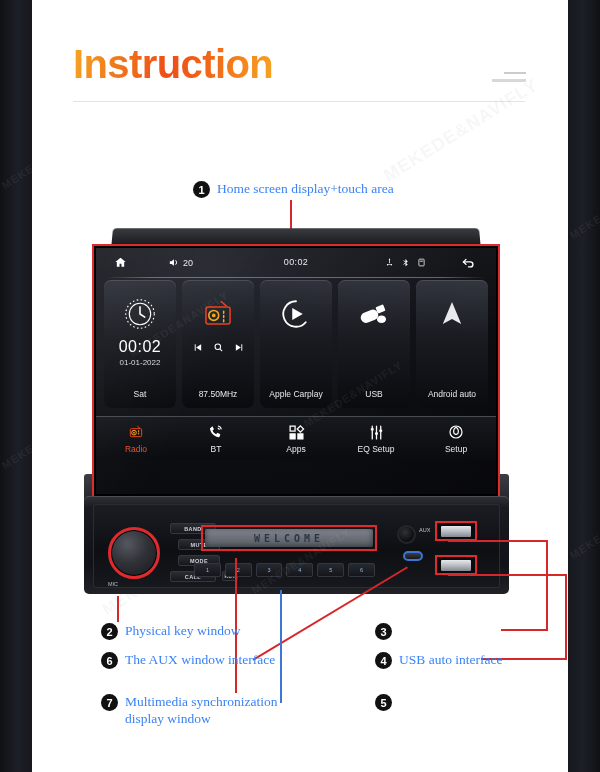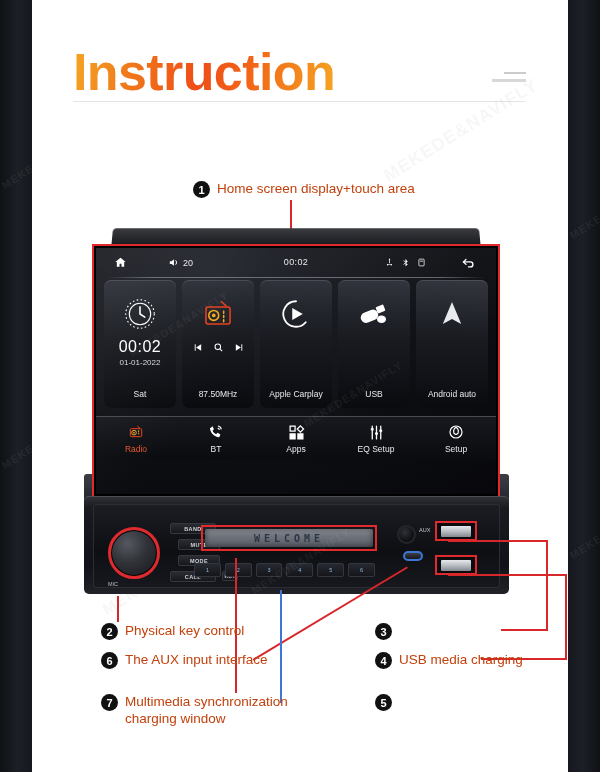--- a/index.html
+++ b/index.html
@@ -26,21 +26,21 @@
     position: absolute; left: 32px; top: 0;
     width: 536px; height: 772px;
     background: #ffffff;
     overflow: hidden;
   }
 
   
   .header { position: absolute; left: 0; top: 0; width: 536px; height: 104px; }
   .title {
     position: absolute; left: 41px; top: 42px;
-    font-size: 52px; font-weight: bold; letter-spacing: -0.6px;
+    font-size: 40px; font-weight: bold; letter-spacing: -0.6px;
     background: linear-gradient(100deg,#f5a623 0%,#f07a1b 22%,#ef4d17 48%,#f26a18 70%,#f5a623 100%);
     -webkit-background-clip: text; background-clip: text;
     color: transparent; -webkit-text-fill-color: transparent;
     white-space: nowrap;
   }
   .hdr-mark { position: absolute; right: 42px; background: #c9cbcd; }
   .hdr-mark.m1 { top: 72px; width: 22px; height: 2px; right: 42px; }
   .hdr-mark.m2 { top: 79px; width: 34px; height: 3px; right: 42px; background:#d6d8da; }
   .hdr-rule {
     position: absolute; left: 41px; top: 101px; width: 452px; height: 1px;
@@ -51,22 +51,23 @@
   .callout { position: absolute; display: flex; align-items: flex-start; gap: 7px; }
   .bullet {
     flex: none;
     width: 17px; height: 17px; border-radius: 50%;
     background: #111; color: #fff;
     font-size: 11px; font-weight: bold;
     display: flex; align-items: center; justify-content: center;
     margin-top: 1px;
   }
   .callout-text {
-    font-size: 13.5px; color: #c2410c; line-height: 17px;
+    font-size: 13.5px; color: #3b82f6; line-height: 17px;
     white-space: pre-line;
+    font-family: Liberation Serif, serif;
   }
   #callout-1 { left: 161px; top: 180px; }
   #callout-2 { left: 69px; top: 622px; }
   #callout-6 { left: 69px; top: 651px; }
   #callout-7 { left: 69px; top: 693px; }
   #callout-3 { left: 343px; top: 622px; }
   #callout-4 { left: 343px; top: 651px; }
   #callout-5 { left: 343px; top: 693px; }
 
   
@@ -545,36 +546,36 @@
     <div class="lead" style="left:416px; top:540px; width:100px; height:1.6px;"></div>
     <div class="lead" style="left:514px; top:540px; width:1.6px; height:90px;"></div>
     <div class="lead" style="left:469px; top:629px; width:47px; height:1.6px;"></div>
 
     <div class="lead" style="left:416px; top:574px; width:119px; height:1.6px;"></div>
     <div class="lead" style="left:533px; top:574px; width:1.6px; height:85px;"></div>
     <div class="lead" style="left:449px; top:658px; width:86px; height:1.6px;"></div>
 
     <div class="callout" id="callout-2">
       <div class="bullet">2</div>
-      <div class="callout-text">Physical key control</div>
+      <div class="callout-text">Physical key window</div>
     </div>
     <div class="callout" id="callout-6">
       <div class="bullet">6</div>
-      <div class="callout-text">The AUX input interface</div>
+      <div class="callout-text">The AUX window interface</div>
     </div>
     <div class="callout" id="callout-7">
       <div class="bullet">7</div>
       <div class="callout-text">Multimedia synchronization
-charging window</div>
+display window</div>
     </div>
     <div class="callout" id="callout-3">
       <div class="bullet">3</div>
     </div>
     <div class="callout" id="callout-4">
       <div class="bullet">4</div>
-      <div class="callout-text">USB media charging</div>
+      <div class="callout-text">USB auto interface</div>
     </div>
     <div class="callout" id="callout-5">
       <div class="bullet">5</div>
     </div>
 
   </div>
 </div>
 
 </body></html>

